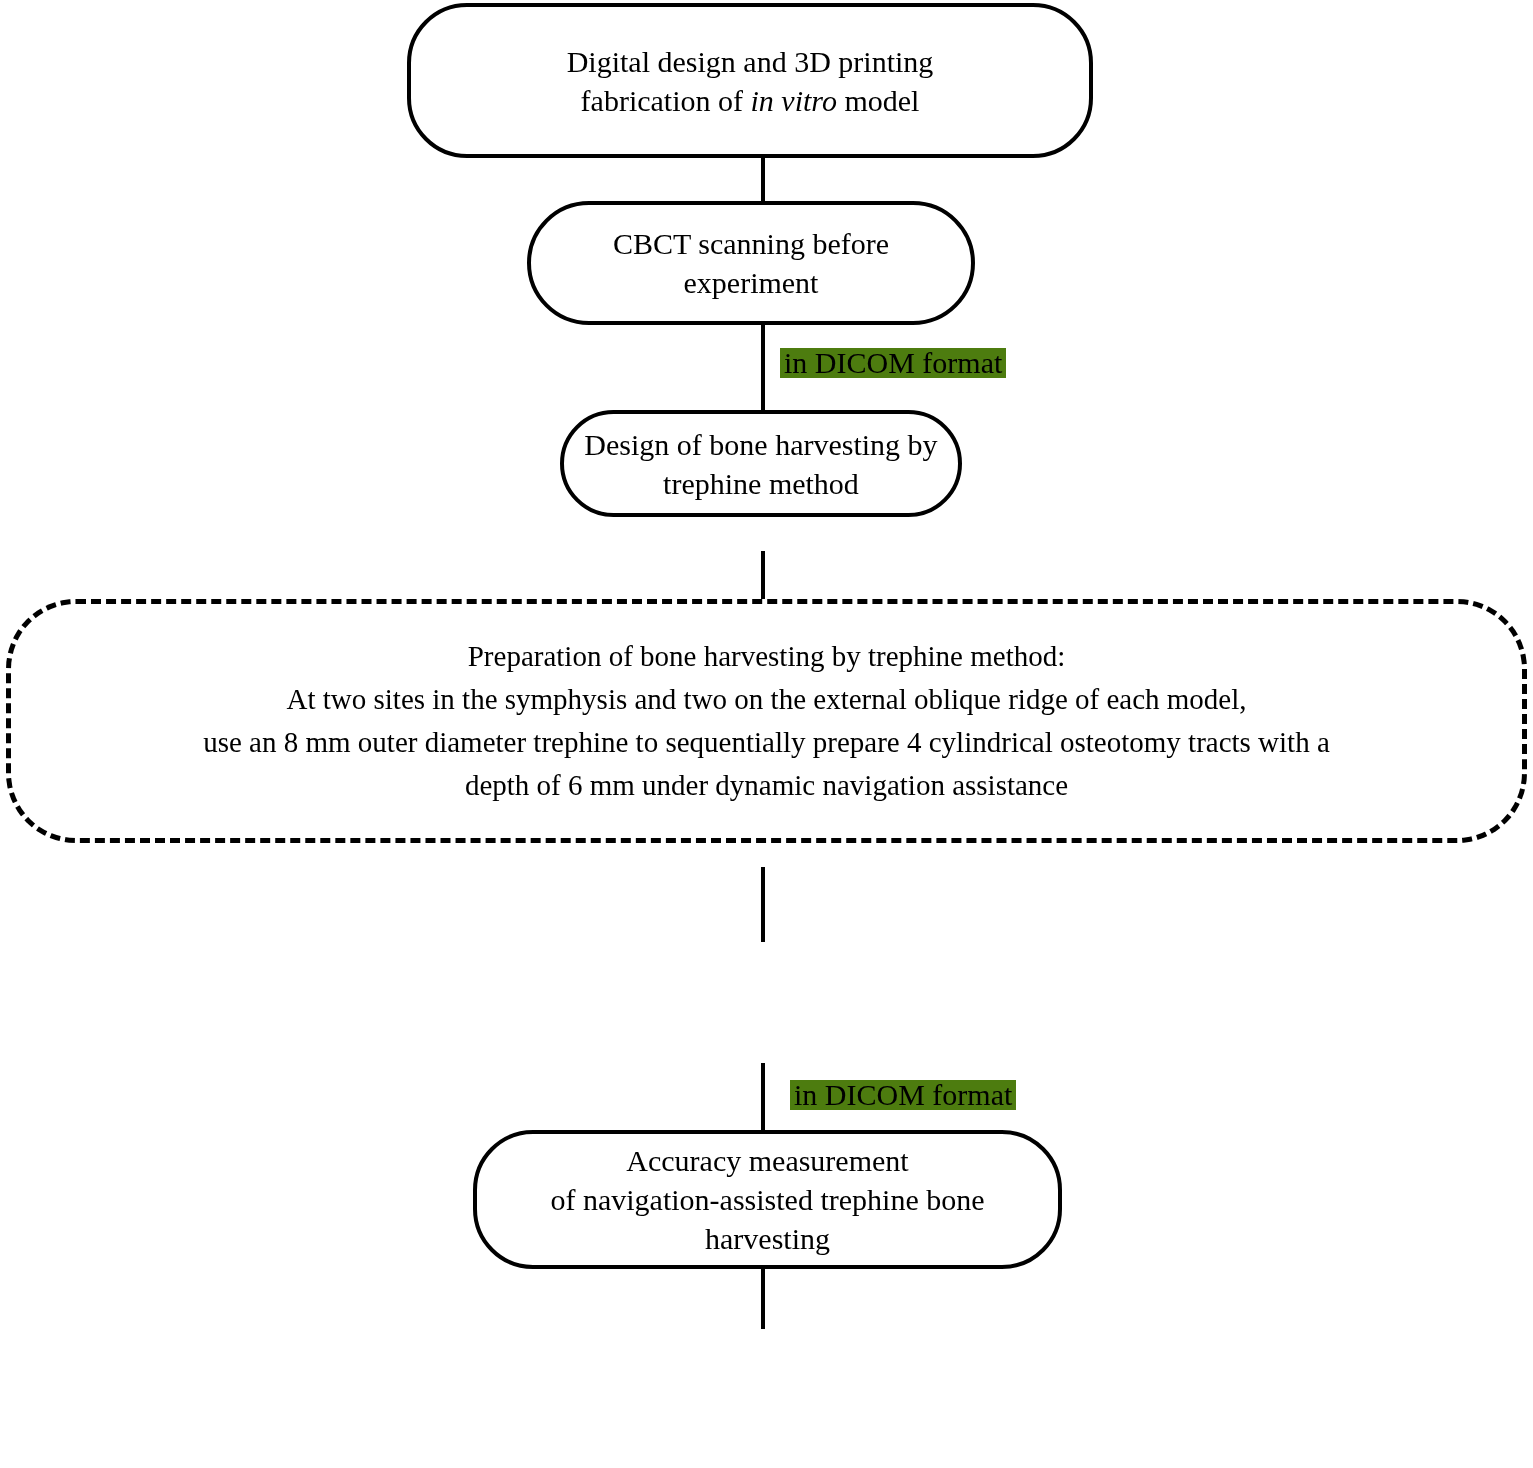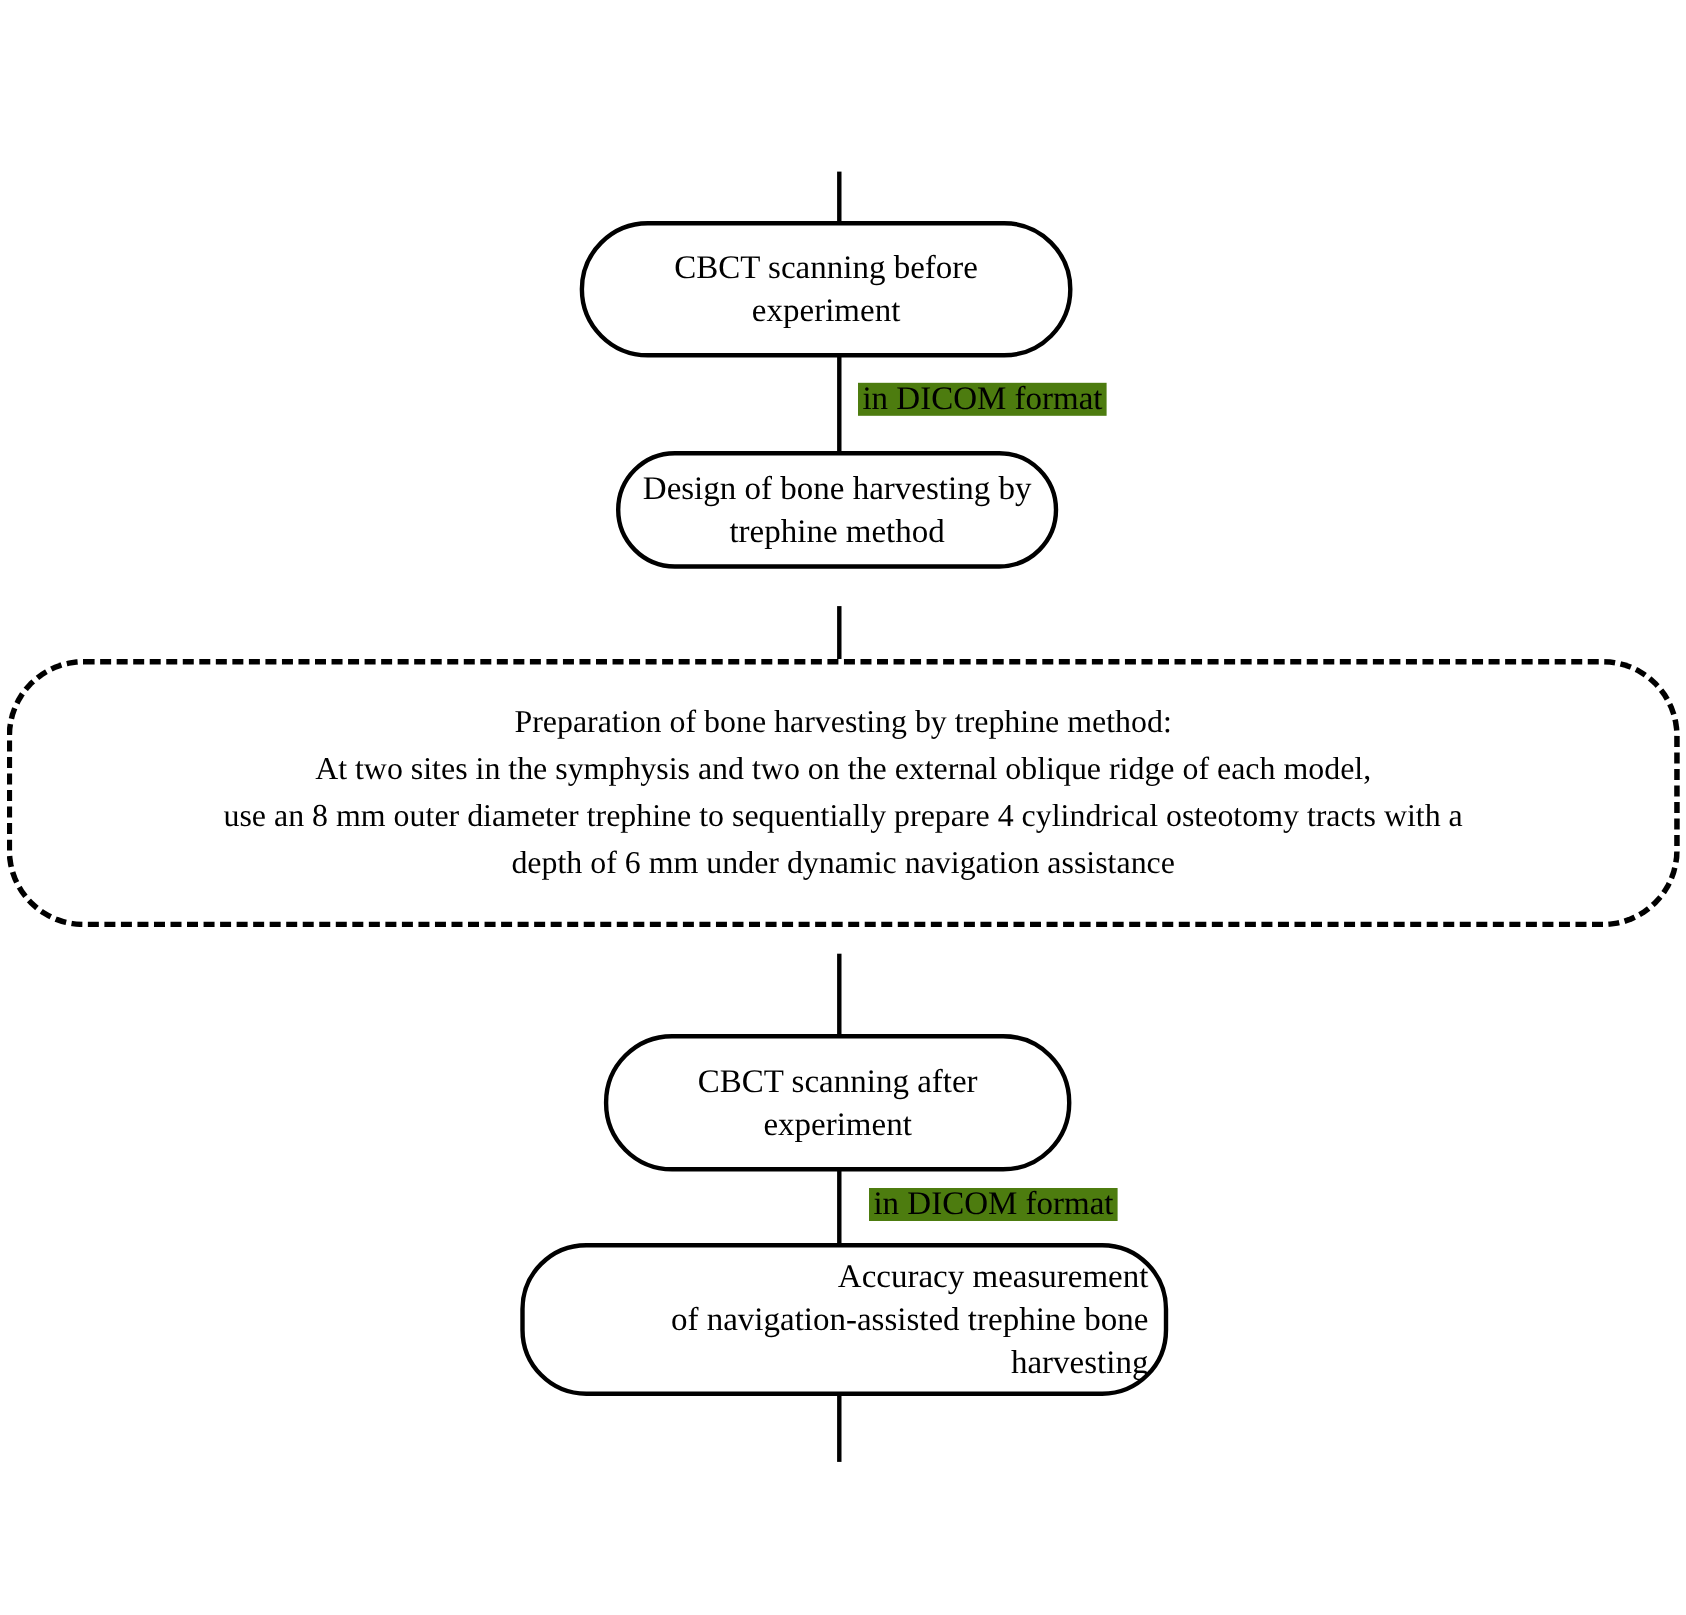--- a/index.html
+++ b/index.html
@@ -58,20 +58,23 @@
     background: #4d7c0f;
     padding: 0 4px;
   }
   .ital { font-style: italic; }
 </style>
 </head>
 <body>
 
 <div id="canvas">
 
+  <div class="node" style="left:407px; top:3px; width:686px; height:155px; border-radius:60px;">
+    <span class="node-text"><span>Digital design and 3D printing</span><br><span>fabrication of </span><span class="ital">in vitro</span><span> model</span></span>
+  </div>
 
   <div class="connector" style="left:761px; top:156px; height:47px;"></div>
 
   <div class="node" style="left:527px; top:201px; width:448px; height:124px; border-radius:62px;">
     <span class="node-text">CBCT scanning before experiment</span>
   </div>
 
   <div class="connector" style="left:761px; top:323px; height:89px;"></div>
 
   <div class="edge-label" style="left:780px; top:348px;">in DICOM format</div>
@@ -85,29 +88,26 @@
 
   <div class="node dashed" style="left:6px; top:599px; width:1521px; height:244px;">
     <span class="node-text">Preparation of bone harvesting by trephine method:
 At two sites in the symphysis and two on the external oblique ridge of each model,
 use an 8 mm outer diameter trephine to sequentially prepare 4 cylindrical osteotomy tracts with a
 depth of 6 mm under dynamic navigation assistance</span>
   </div>
 
   <div class="connector" style="left:761px; top:867px; height:75px;"></div>
 
-  <div class="node" style="left:549px; top:940px; width:425px; height:125px; border-radius:62px;">
-    <span class="node-text">CBCT scanning after experiment</span>
-  </div>
 
   <div class="connector" style="left:761px; top:1063px; height:70px;"></div>
 
   <div class="edge-label" style="left:790px; top:1080px;">in DICOM format</div>
 
-  <div class="node" style="left:473px; top:1130px; width:589px; height:139px; border-radius:60px;text-align:right;">
+  <div class="node" style="left:473px; top:1130px; width:589px; height:139px; border-radius:60px;">
     <span class="node-text">Accuracy measurement
 of navigation-assisted trephine bone harvesting</span>
   </div>
 
   <div class="connector" style="left:761px; top:1267px; height:62px;"></div>
 
 
 </div>
 
 </body></html>

